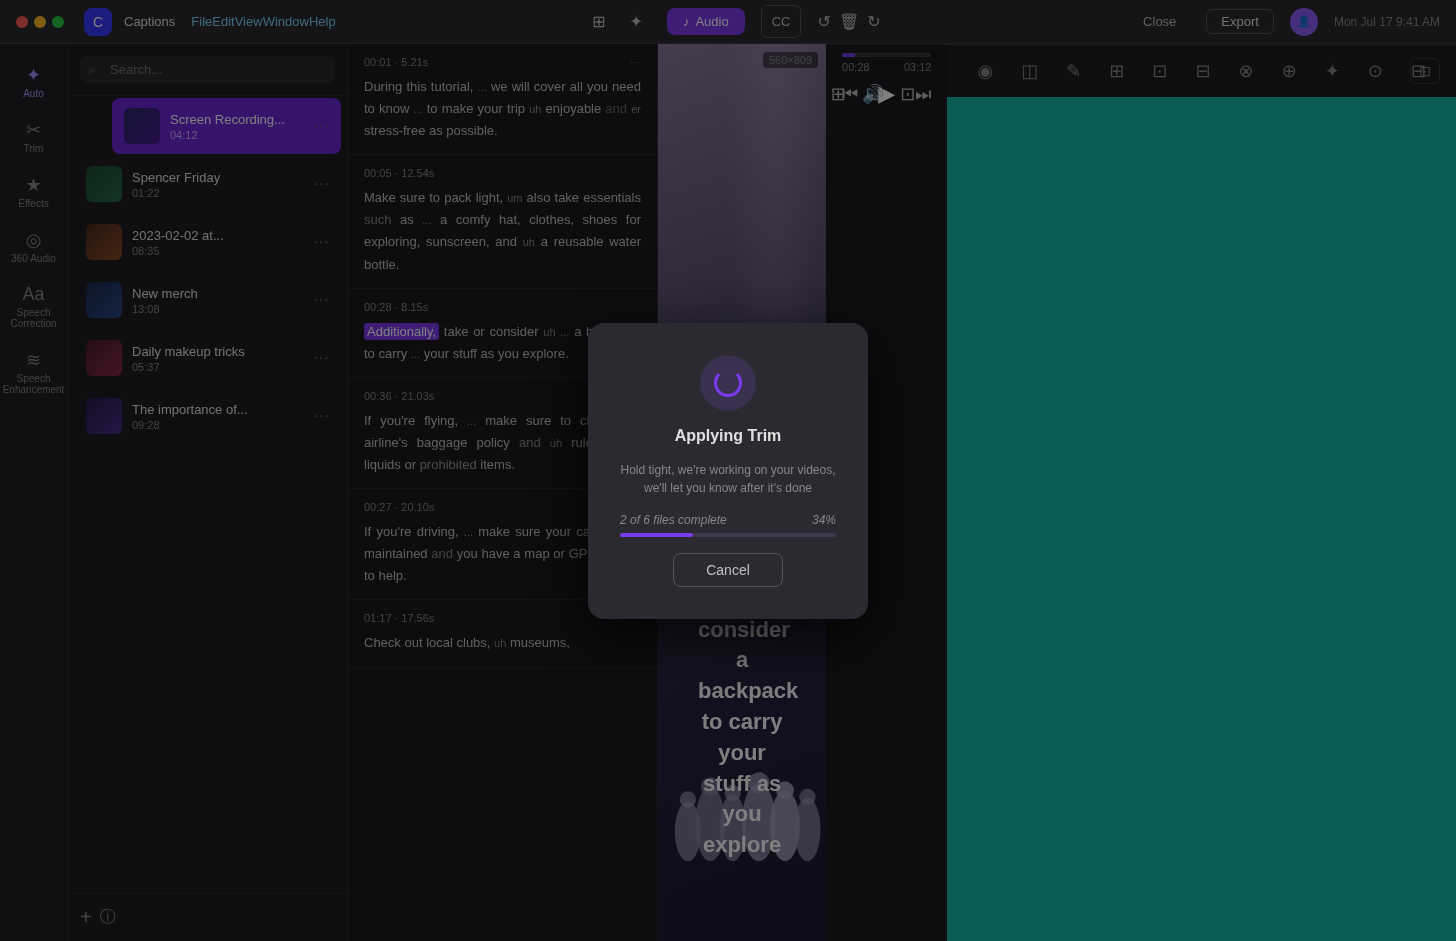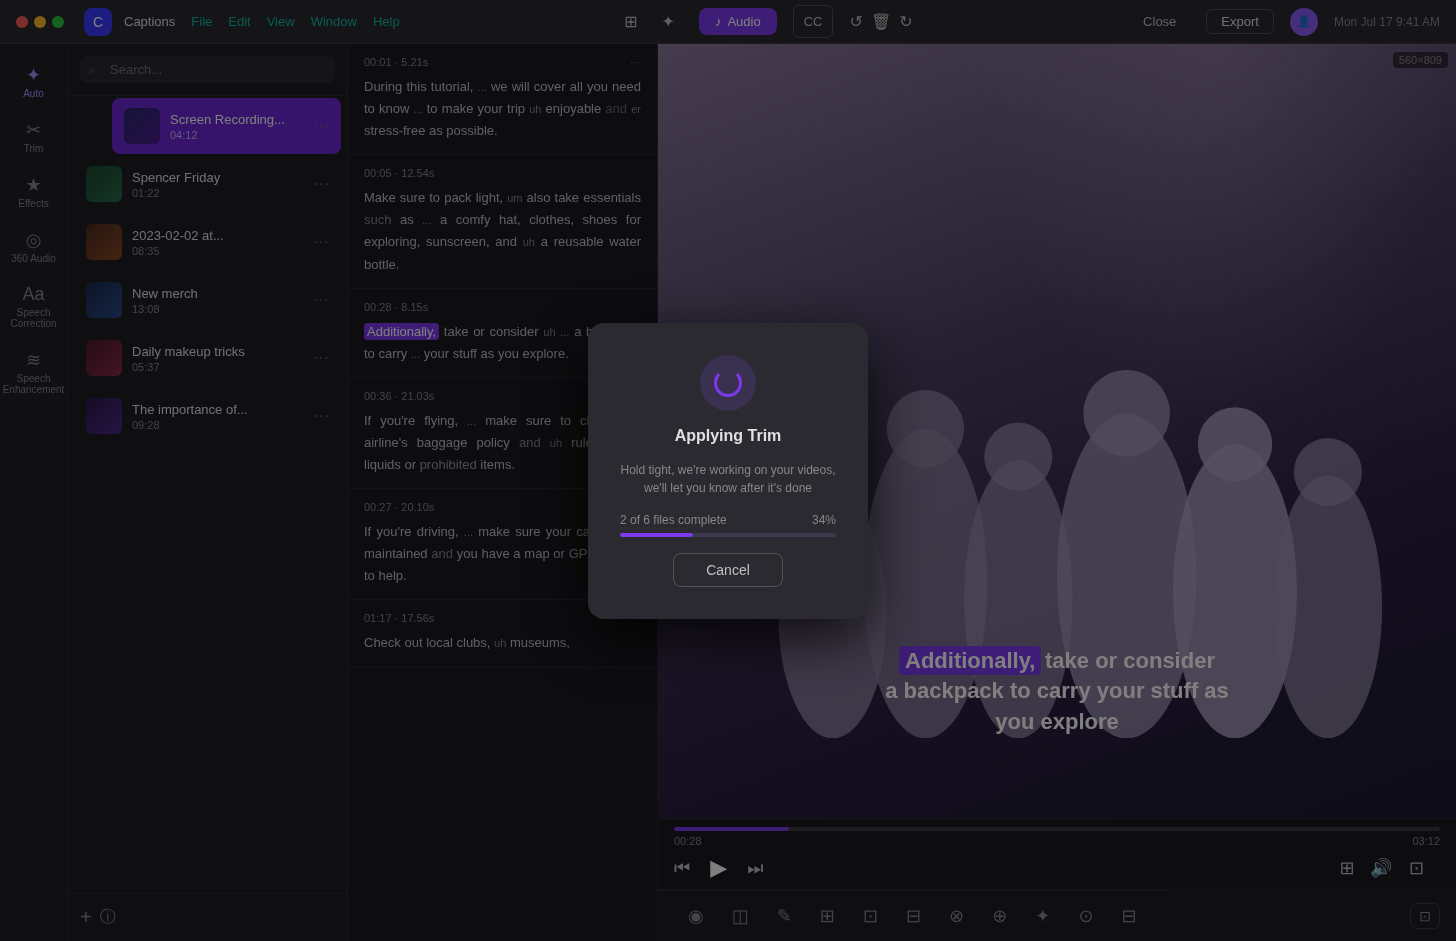--- a/index.html
+++ b/index.html
@@ -40,23 +40,22 @@
     .tl-red { background: #ff5f57; }
     .tl-yellow { background: #ffbd2e; }
     .tl-green { background: #28c840; }
     .app-name {
       font-size: 13px;
       color: #e0e0e0;
       margin-right: 4px;
     }
     .menu-items {
       display: flex;
-      gap: 16px;
       font-size: 13px;
-      color: #14b8a6;
+      color: #7dd3fc;
     }
     .menu-items span { cursor: pointer; }
     .titlebar-center {
       flex: 1;
       display: flex;
       justify-content: center;
       align-items: center;
       gap: 16px;
     }
     .titlebar-right {
@@ -339,23 +338,23 @@
       border-radius: 3px;
     }
     .transcript-text .filler {
       color: #888;
       font-size: 11px;
     }
 
     
     .preview-area {
       flex: 1;
-      background: #14532d;
-      display: flex;
-      flex-direction: column;
+      background: #14b8a6;
+      display: flex;
+      flex-direction: row;
       position: relative;
     }
     .video-preview {
       flex: 1;
       position: relative;
       display: flex;
       align-items: center;
       justify-content: center;
       overflow: hidden;
     }
@@ -548,20 +547,21 @@
       color: #e0e0e0;
     }
     .modal-subtitle {
       font-size: 12px;
       color: #888;
       text-align: center;
       line-height: 1.5;
     }
     .modal-progress-wrap {
       width: 100%;
+      font-style: italic;
     }
     .modal-progress-row {
       display: flex;
       justify-content: space-between;
       font-size: 12px;
       color: #888;
       margin-bottom: 6px;
     }
     .modal-progress-bar {
       width: 100%;

